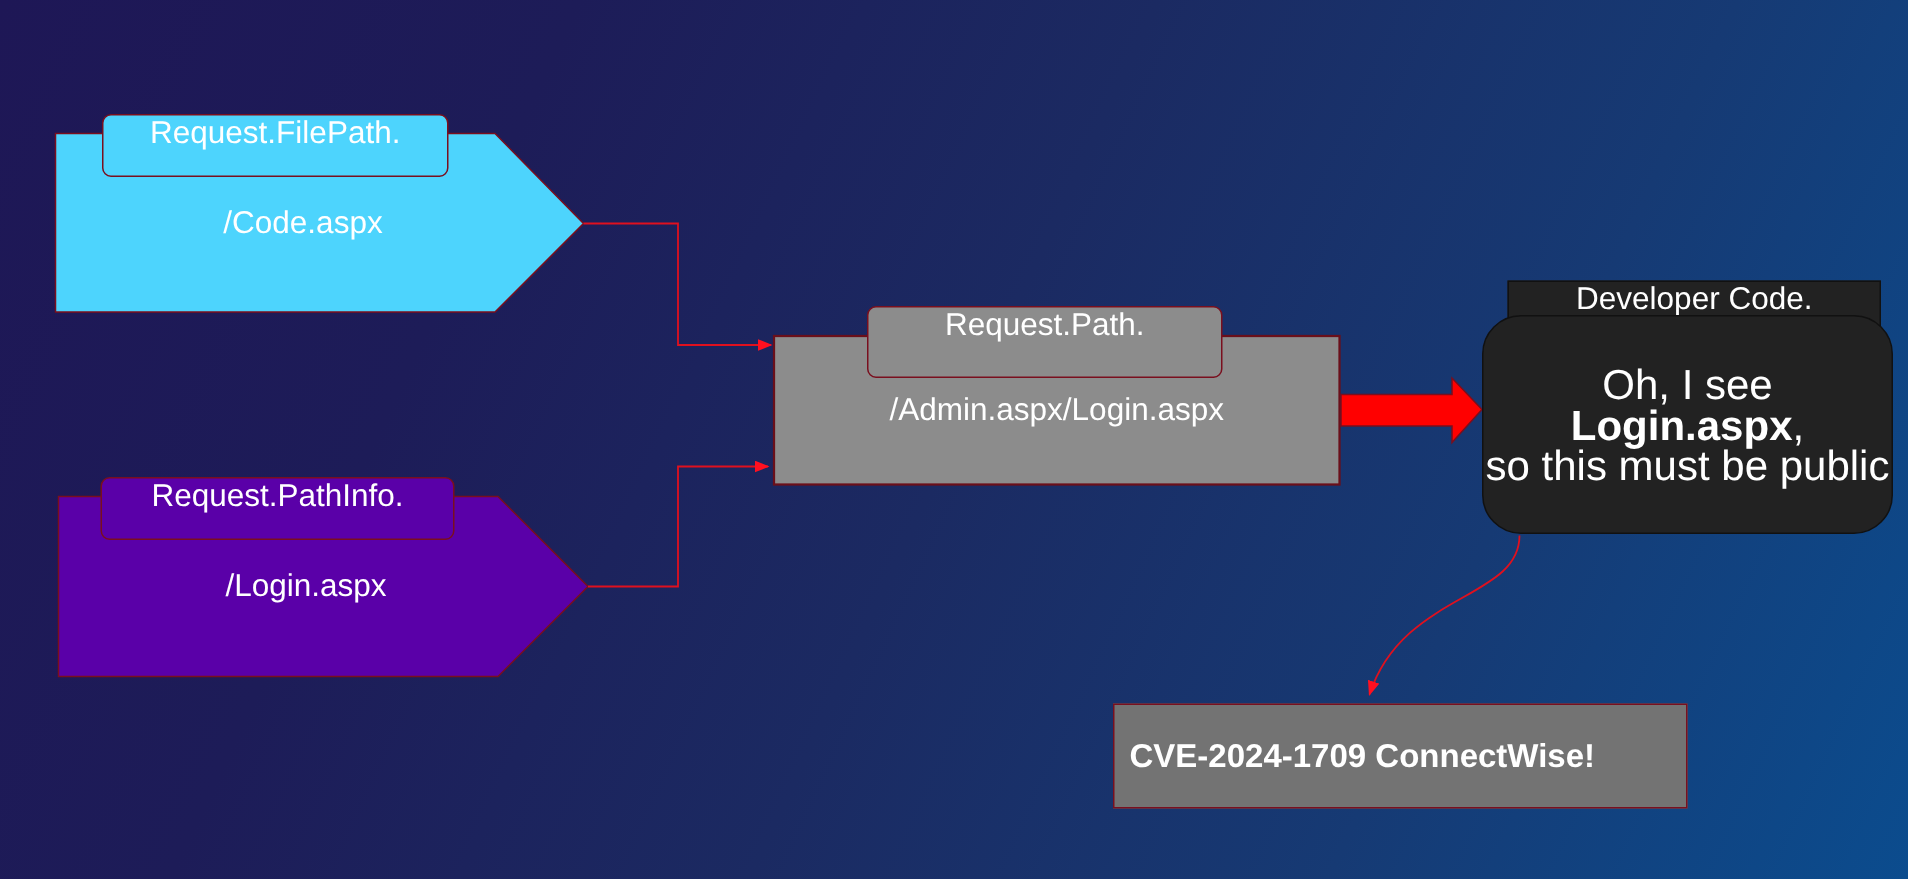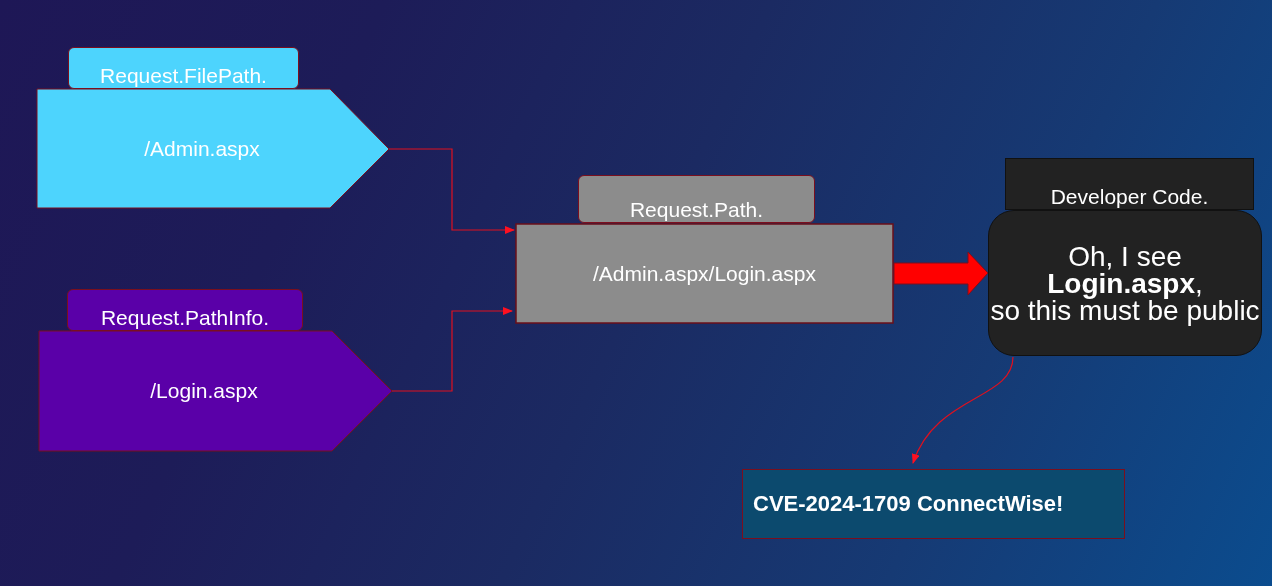--- a/index.html
+++ b/index.html
@@ -5,40 +5,40 @@
     html, body { margin: 0; padding: 0; }
     body {
       width: 1272px; height: 586px; overflow: hidden; position: relative;
       background: linear-gradient(115deg, #1e1756 0%, #1d1c58 25%, #1b2a62 50%, #163a74 75%, #0b4c8e 100%);
       font-family: "Liberation Sans", sans-serif;
     }
     .tab {
       position: absolute; box-sizing: border-box;
       border: 1px solid #7a0f1e; border-radius: 6px;
       color: #ffffff; font-size: 21px; text-align: center;
-      display: flex; align-items: flex-end; justify-content: center;
+      display: flex; align-items: flex-start; justify-content: center; margin-top: 29px;
     }
     .label-text {
       position: absolute; color: #ffffff; font-size: 21px;
       display: flex; align-items: center; justify-content: center; text-align: center;
     }
     svg.layer { position: absolute; left: 0; top: 0; }
     .dev-body {
       position: absolute; box-sizing: border-box;
       left: 988px; top: 210px; width: 274px; height: 146px;
       background: #222222; border: 1px solid #111; border-radius: 26px;
       color: #fff; font-size: 28px; line-height: 27px;
       display: flex; align-items: center; justify-content: center; text-align: center;
       flex-direction: column;
     }
     .dev-body b { font-weight: bold; }
     .cve-box {
       position: absolute; box-sizing: border-box;
       left: 742px; top: 469px; width: 383px; height: 70px;
-      background: #0c4a6e; border: 1px solid #7a0f1e;
+      background: #737373; border: 1px solid #7a0f1e;
       color: #fff; font-weight: bold; font-size: 22px;
       display: flex; align-items: center; padding-left: 10px;
     }
   </style>
 </head>
 <body>
 
 <svg class="layer" width="1272" height="586">
   <defs>
     <marker id="arrowhead" markerWidth="10" markerHeight="8" refX="9" refY="4" orient="auto" markerUnits="userSpaceOnUse">
@@ -60,21 +60,21 @@
   <polyline points="392,391 452,391 452,311 512,311" fill="none" stroke="#e0101e" stroke-width="1.2" marker-end="url(#arrowhead)"></polyline>
 
   <polygon points="894,263 968,263 968,252 988,273 968,295 968,284 894,284" fill="#ff0000" stroke="#7a0f1e" stroke-width="1"></polygon>
 
   <path d="M1013,357 C1013,400 935,395 913,463" fill="none" stroke="#e0101e" stroke-width="1.2" marker-end="url(#arrowhead)"></path>
 </svg>
 
 <div class="tab" style="left:68px; top:47px; width:231px; height:42px; background:#4dd4fd;">
   <span>Request.FilePath.</span>
 </div>
-<div class="label-text" style="left:37px; top:89px; width:330px; height:119px;">/Admin.aspx</div>
+<div class="label-text" style="left:37px; top:89px; width:330px; height:119px;">/Code.aspx</div>
 
 <div class="tab" style="left:67px; top:289px; width:236px; height:42px; background:#5a00a8;">
   <span>Request.PathInfo.</span>
 </div>
 <div class="label-text" style="left:39px; top:331px; width:330px; height:120px;">/Login.aspx</div>
 
 <div class="tab" style="left:578px; top:175px; width:237px; height:48px; background:#8c8c8c;">
   <span>Request.Path.</span>
 </div>
 <div class="label-text" style="left:516px; top:224px; width:377px; height:99px;">/Admin.aspx/Login.aspx</div>

